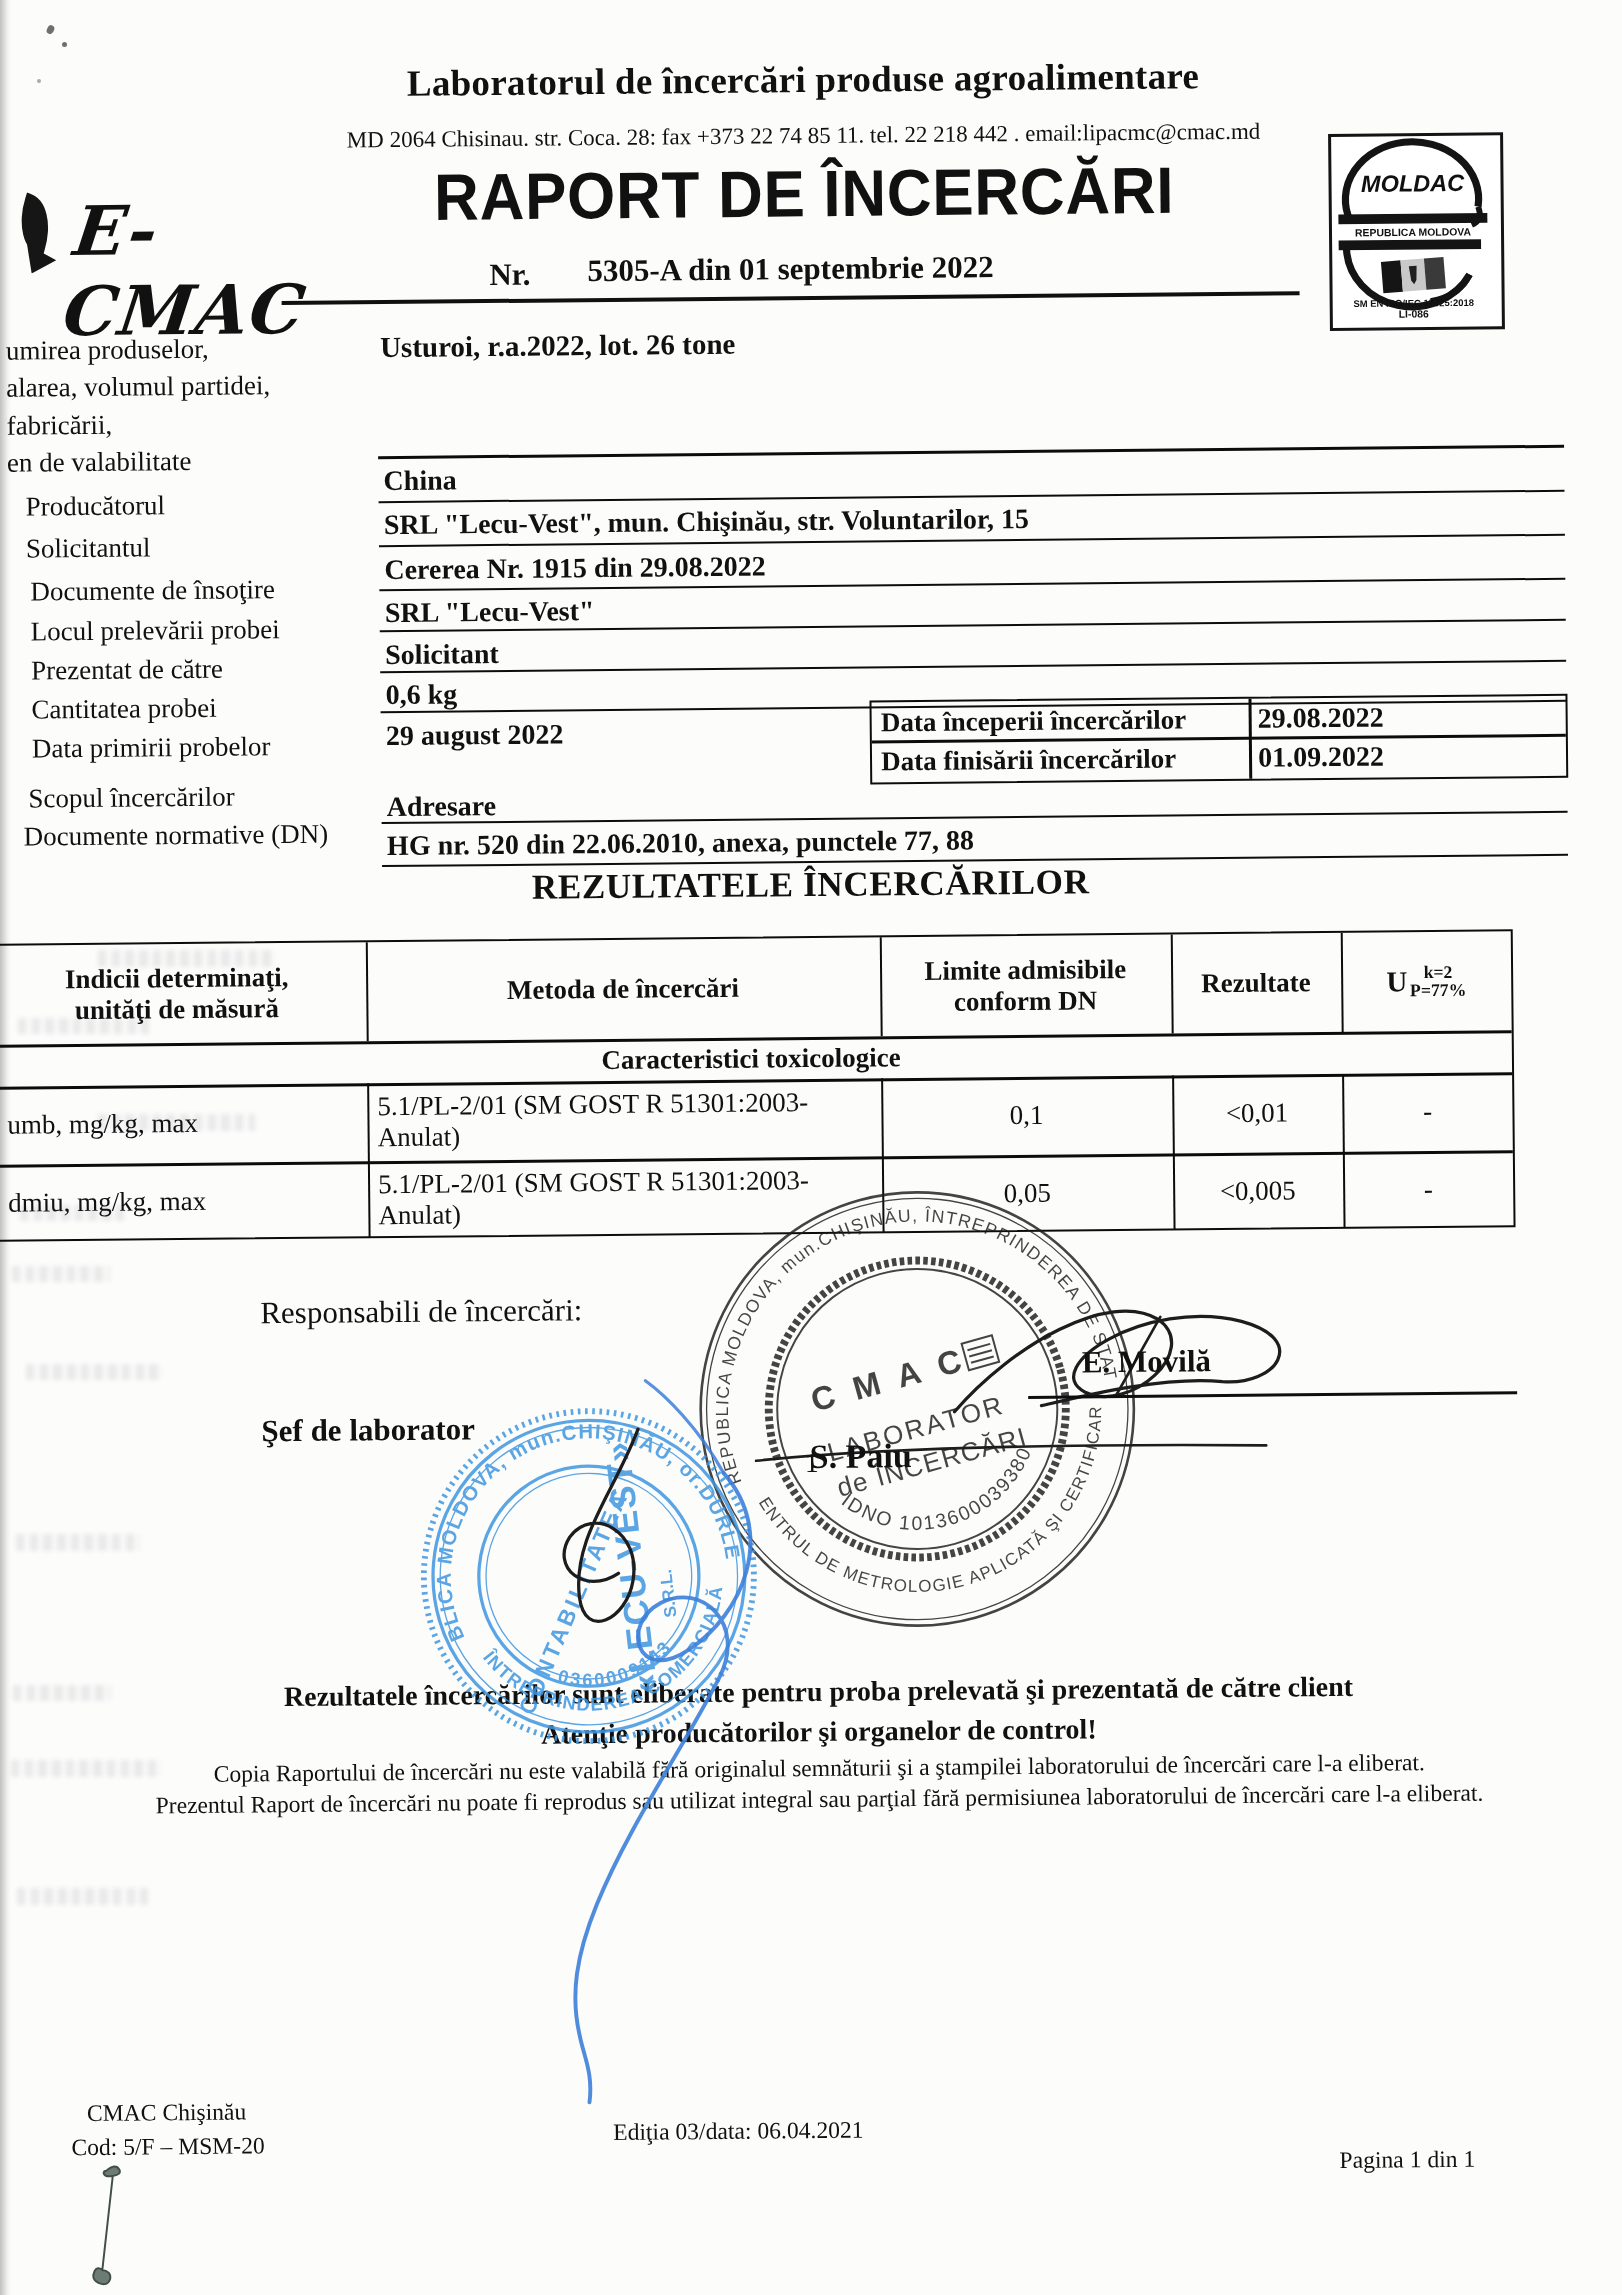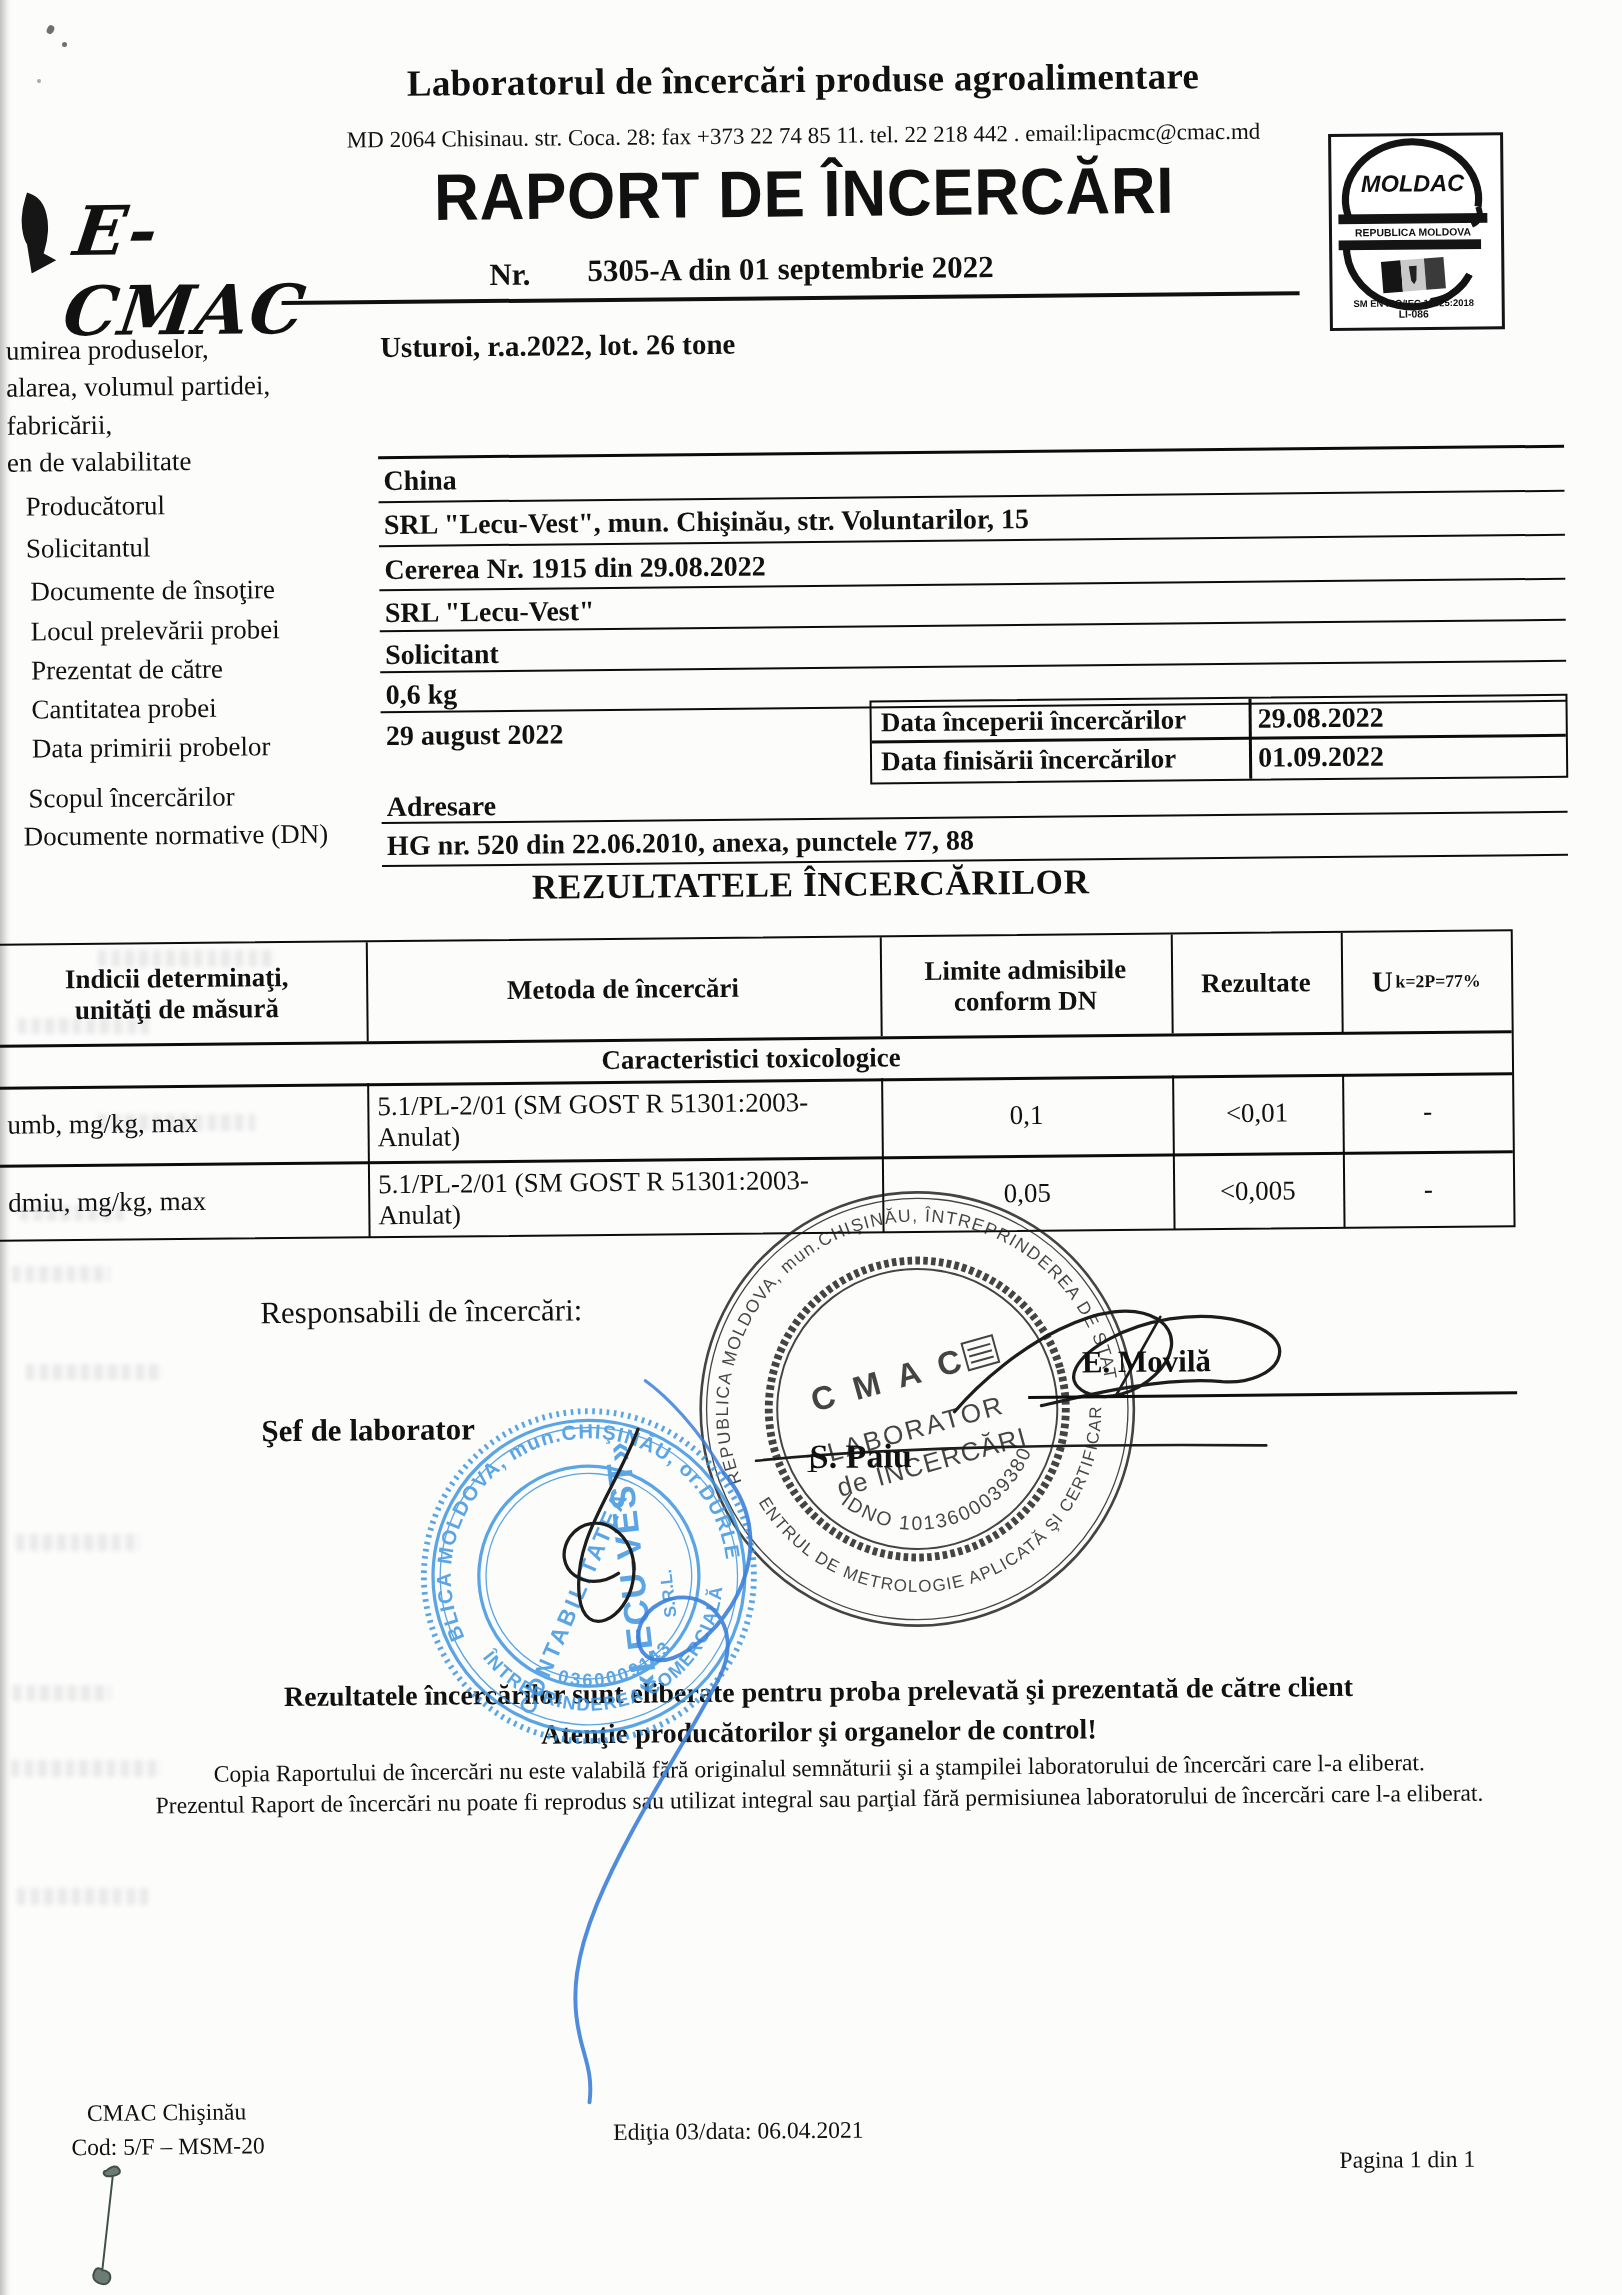--- a/index.html
+++ b/index.html
@@ -53,21 +53,21 @@
 
   
   .rtable{left:-14.4px;top:936px;width:1527px;height:298px;border:2.6px solid #0c0c0c;box-sizing:border-box;}
   .rt-cell{position:absolute;box-sizing:border-box;display:flex;align-items:center;justify-content:center;
     text-align:center;font-size:27px;white-space:pre-line;}
   .rt-head{font-weight:700;}
   .rt-left{justify-content:flex-start;text-align:left;padding-left:18.3px;}
   .vline{position:absolute;width:2.6px;background:#0c0c0c;}
   .hline2{position:absolute;height:2.6px;background:#0c0c0c;left:0;width:100%;}
   .ucol{font-weight:700;font-size:29px;display:flex;align-items:center;justify-content:center;gap:2.6px;}
-  .ustack{display:flex;flex-direction:row;line-height:1;font-size:17.7px;font-weight:700;text-align:center;}
+  .ustack{display:flex;flex-direction:column;line-height:1;font-size:17.7px;font-weight:700;text-align:center;}
 
   .sig-label{font-size:31px;}
   .sig-name{font-size:31px;font-weight:700;white-space:nowrap;}
   .sigline{background:#0e0e0e;}
 
   .note{width:1623px;text-align:center;}
   .note-b{font-size:28px;font-weight:700;}
   .note-s{font-size:23.6px;}
   .footer{font-size:23.6px;}
 

